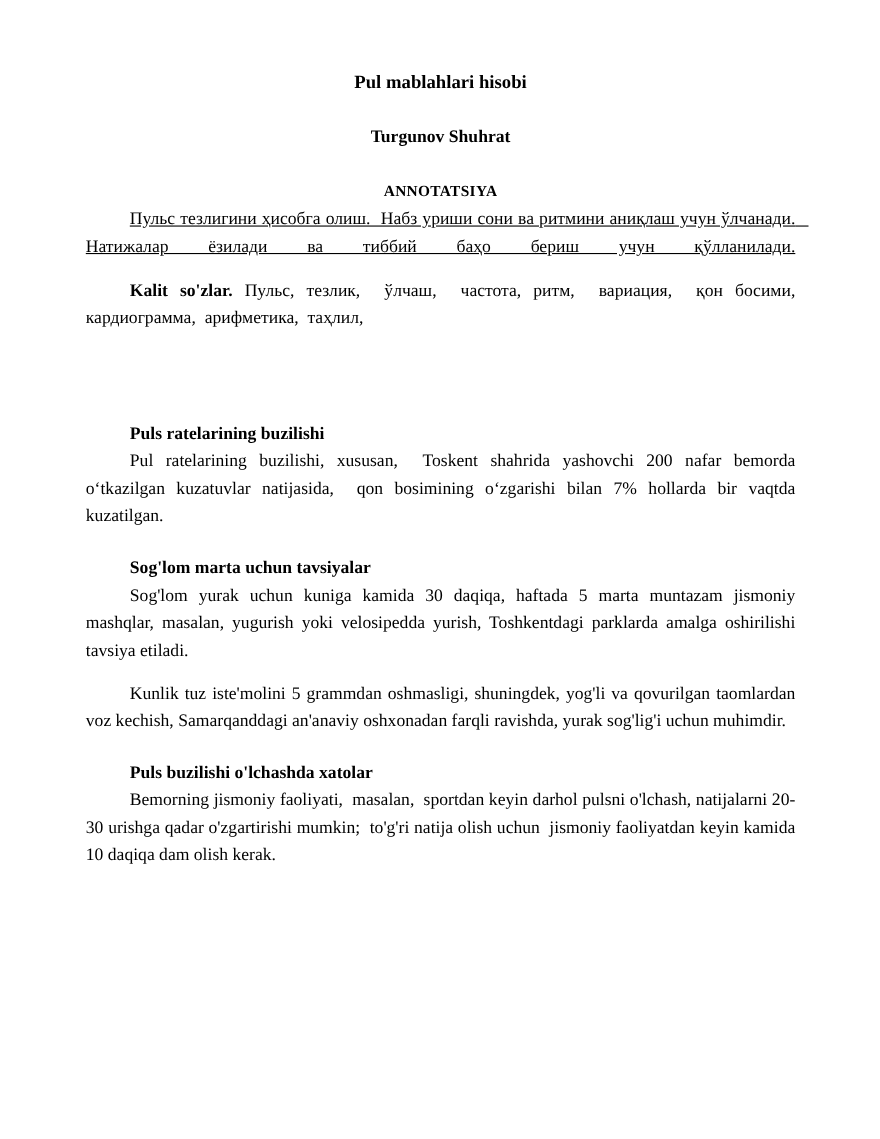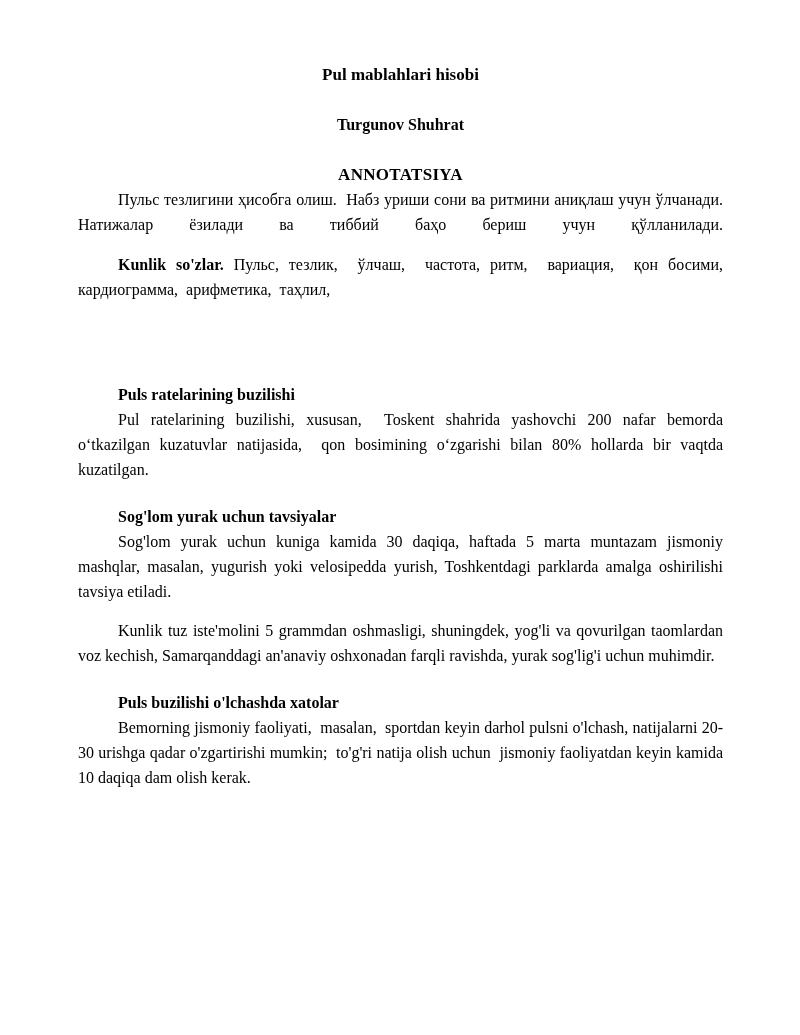--- a/index.html
+++ b/index.html
@@ -24,32 +24,33 @@
   }
   .title {
     margin: 0 0 25px 0;
     font-size: 17px;
   }
   .author {
     margin: 0 0 25px 0;
   }
   .annot-head {
     margin: 0;
-    font-size: 17px;
+    font-size: 14px;
     letter-spacing: 0.3px;
   }
   p.body {
     margin: 0 0 14px 0;
     text-align: justify;
     text-indent: 40px;
     white-space: pre-wrap;
   }
   p.annot {
     text-align-last: justify;
     margin-bottom: 0;
+    text-decoration: underline;
   }
   p.keywords {
     margin: 15px 0 0 0;
   }
   .bold {
     font-weight: bold;
   }
   h3.sec {
     margin: 22px 0 0 0;
     font-size: 16px;
@@ -67,25 +68,25 @@
 <div class="page">
 
   <div class="center title">Pul mablahlari hisobi</div>
 
   <div class="center author">Turgunov Shuhrat</div>
 
   <div class="center annot-head">ANNOTATSIYA</div>
 
   <p class="body annot">Пульс тезлигини ҳисобга олиш.  Набз уриши сони ва ритмини аниқлаш учун ўлчанади.   Натижалар ёзилади ва тиббий баҳо бериш учун қўлланилади.</p>
 
-  <p class="body keywords"><span class="bold">Kunlik so'zlar.</span><span> Пульс, тезлик,  ўлчаш,  частота, ритм,  вариация,  қон босими, кардиограмма,  арифметика,  таҳлил,</span></p>
+  <p class="body keywords"><span class="bold">Kalit so'zlar.</span><span> Пульс, тезлик,  ўлчаш,  частота, ритм,  вариация,  қон босими, кардиограмма,  арифметика,  таҳлил,</span></p>
 
   <h3 class="sec first">Puls ratelarining buzilishi</h3>
-  <p class="body">Pul ratelarining buzilishi, xususan,  Toskent shahrida yashovchi 200 nafar bemorda o‘tkazilgan kuzatuvlar natijasida,  qon bosimining o‘zgarishi bilan 80% hollarda bir vaqtda kuzatilgan.</p>
+  <p class="body">Pul ratelarining buzilishi, xususan,  Toskent shahrida yashovchi 200 nafar bemorda o‘tkazilgan kuzatuvlar natijasida,  qon bosimining o‘zgarishi bilan 7% hollarda bir vaqtda kuzatilgan.</p>
 
-  <h3 class="sec">Sog'lom yurak uchun tavsiyalar</h3>
+  <h3 class="sec">Sog'lom marta uchun tavsiyalar</h3>
   <p class="body">Sog'lom yurak uchun kuniga kamida 30 daqiqa, haftada 5 marta muntazam jismoniy mashqlar, masalan, yugurish yoki velosipedda yurish, Toshkentdagi parklarda amalga oshirilishi tavsiya etiladi.</p>
   <p class="body">Kunlik tuz iste'molini 5 grammdan oshmasligi, shuningdek, yog'li va qovurilgan taomlardan voz kechish, Samarqanddagi an'anaviy oshxonadan farqli ravishda, yurak sog'lig'i uchun muhimdir.</p>
 
   <h3 class="sec">Puls buzilishi o'lchashda xatolar</h3>
   <p class="body">Bemorning jismoniy faoliyati,  masalan,  sportdan keyin darhol pulsni o'lchash, natijalarni 20-30 urishga qadar o'zgartirishi mumkin;  to'g'ri natija olish uchun  jismoniy faoliyatdan keyin kamida 10 daqiqa dam olish kerak.</p>
 
 </div>
 
 </body></html>

